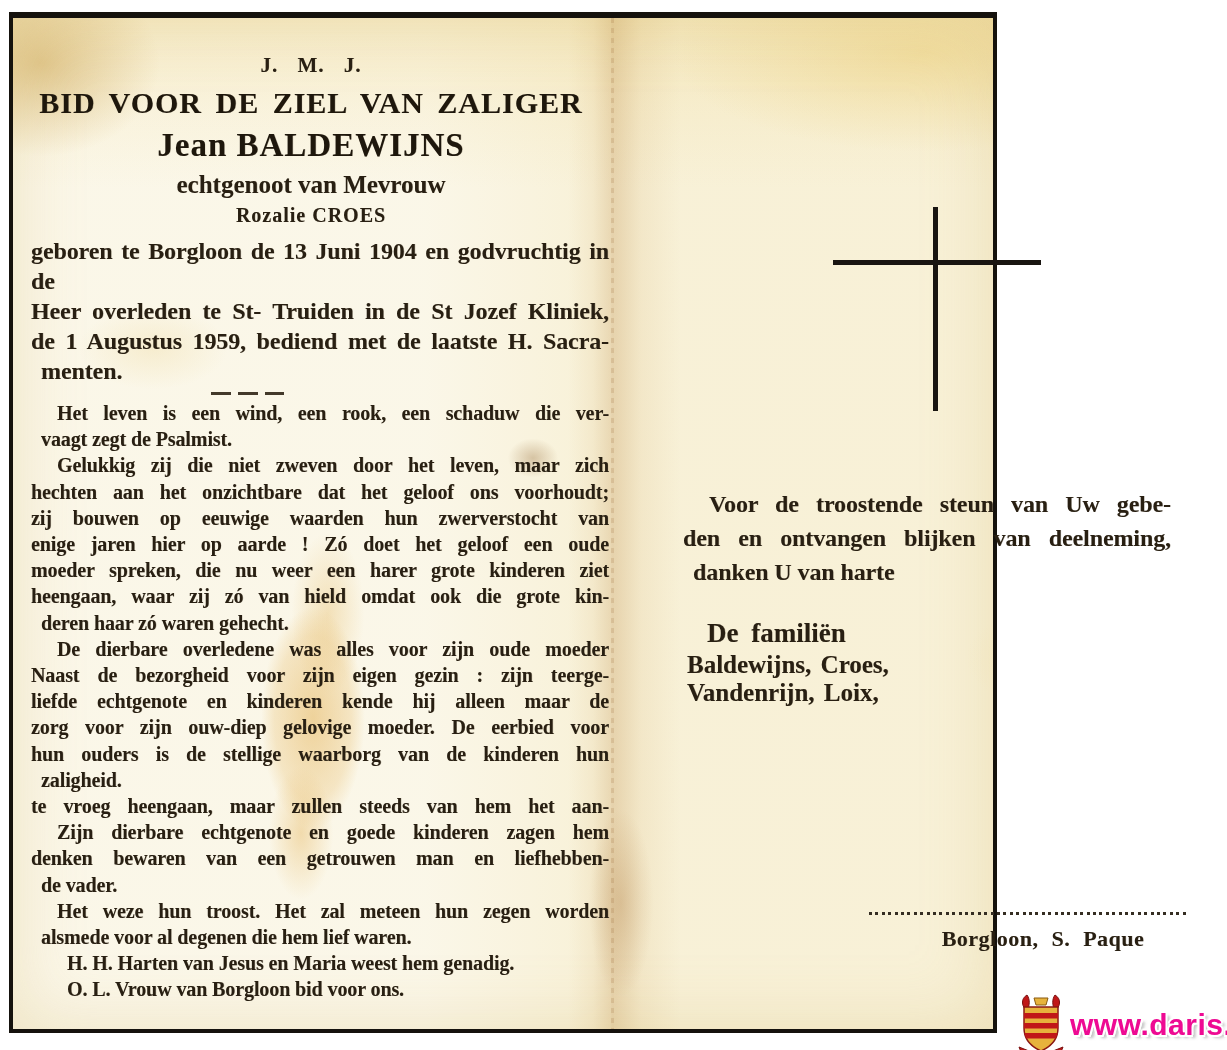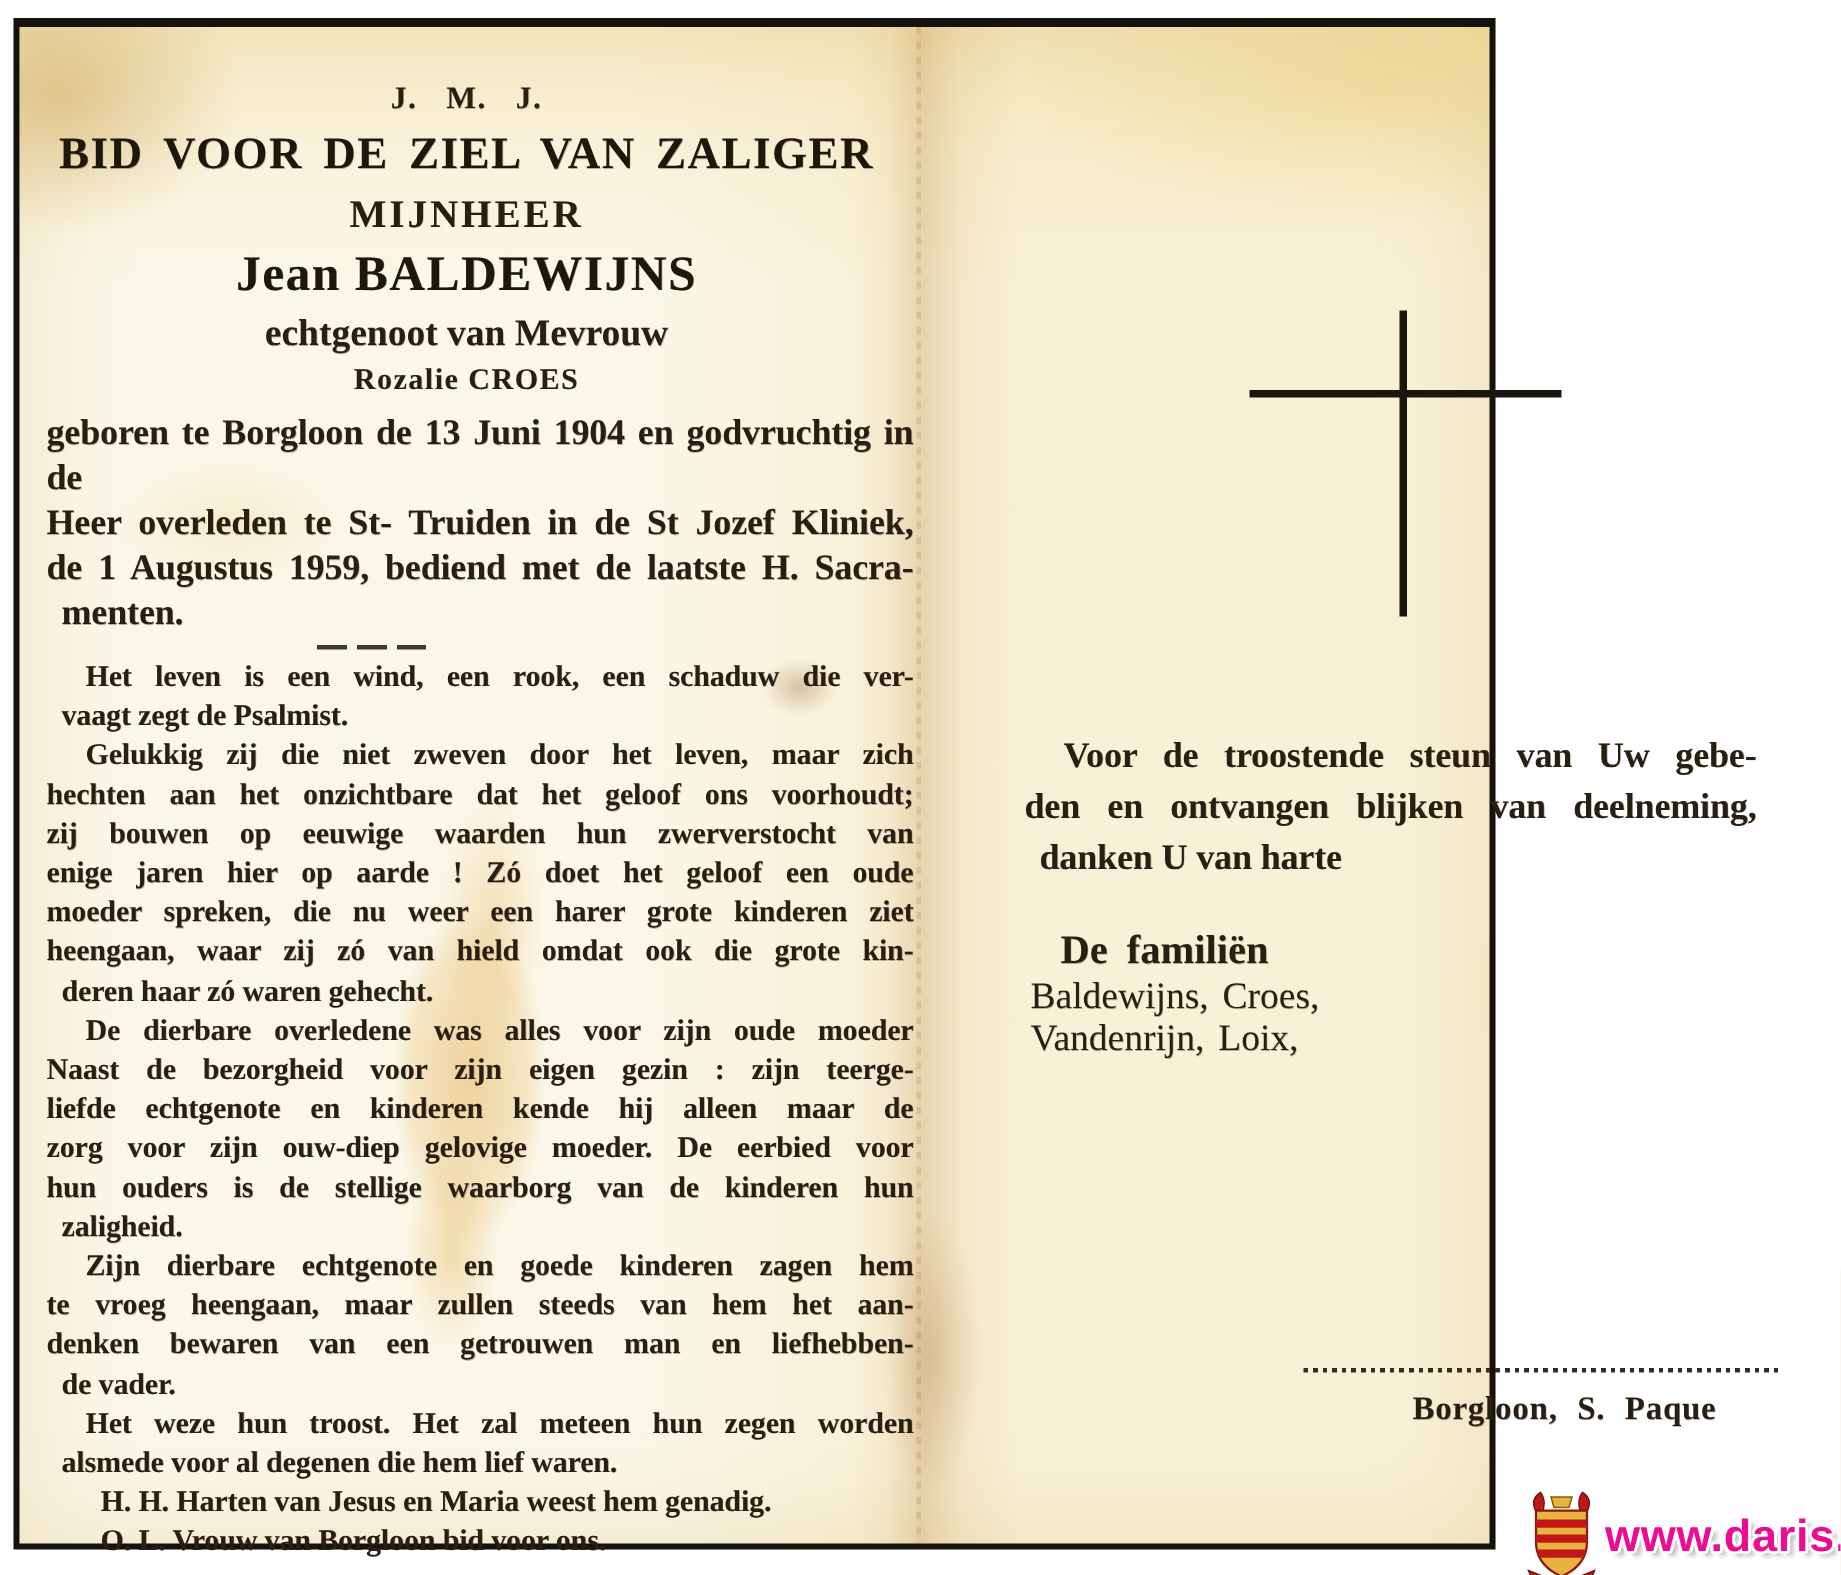--- a/index.html
+++ b/index.html
@@ -57,21 +57,21 @@
   .ind{text-indent:26px;}
   .page-left,.thanks,.family-label,.family-names,.imprint{
     text-shadow:0.4px 0.4px 0 rgba(60,45,25,0.35);
   }
   
   .cross-v{position:absolute;left:920px;top:189px;width:5px;height:204px;background:#191511;}
   .cross-h{position:absolute;left:820px;top:242px;width:208px;height:5px;background:#191511;}
   .thanks{position:absolute;left:670px;top:469px;width:488px;font-size:24px;font-weight:bold;line-height:34px;color:#281f12;}
   .thanks .ind{text-indent:26px;}
   .family-label{position:absolute;left:694px;top:600px;font-size:27px;font-weight:bold;word-spacing:6px;color:#281f12;}
-  .family-names{position:absolute;left:674px;top:633px;font-size:25px;font-weight:normal;word-spacing:3px;color:#281f12;}
+  .family-names{position:absolute;left:674px;top:633px;font-size:25px;font-weight:bold;word-spacing:3px;color:#281f12;}
   .dotline{
     position:absolute;left:856px;top:894px;width:318px;height:3px;
     background:repeating-linear-gradient(90deg,#352d22 0 3px, transparent 3px 6.4px);
   }
   .imprint{position:absolute;left:880px;top:908px;width:300px;text-align:center;font-size:22px;font-weight:bold;word-spacing:7px;letter-spacing:0.5px;color:#281f12;}
   
   .watermark{position:absolute;left:1004px;top:974px;display:flex;align-items:center;gap:5px;z-index:9;}
   .wm-text{
     font-family:"Liberation Sans","DejaVu Sans",sans-serif;
     font-weight:bold;font-size:30px;color:#ee0a93;letter-spacing:0.5px;
@@ -86,21 +86,20 @@
 <body>
 
 <div class="scan">
   <div class="card">
     <div class="crease"></div>
 
     <div class="page-left">
       <div class="centered">
         <div class="jmj">J. M. J.</div>
         <div class="title">BID VOOR DE ZIEL VAN ZALIGER</div>
-        <div class="salutation">MIJNHEER</div>
         <div class="deceased-name">Jean BALDEWIJNS</div>
         <div class="spouse-intro">echtgenoot van Mevrouw</div>
         <div class="spouse-name">Rozalie CROES</div>
       </div>
 
       <div class="vitals">
         <div class="ln">geboren te Borgloon de 13 Juni 1904 en godvruchtig in de</div>
         <div class="ln">Heer overleden te St- Truiden in de St Jozef Kliniek,</div>
         <div class="ln">de 1 Augustus 1959, bediend met de laatste H. Sacra-</div>
         <div class="lnl">menten.</div>
@@ -120,22 +119,22 @@
         <div class="ln">heengaan, waar zij zó van hield omdat ook die grote kin-</div>
         <div class="lnl">deren haar zó waren gehecht.</div>
 
         <div class="ln ind">De dierbare overledene was alles voor zijn oude moeder</div>
         <div class="ln">Naast de bezorgheid voor zijn eigen gezin : zijn teerge-</div>
         <div class="ln">liefde echtgenote en kinderen kende hij alleen maar de</div>
         <div class="ln">zorg voor zijn ouw-diep gelovige moeder. De eerbied voor</div>
         <div class="ln">hun ouders is de stellige waarborg van de kinderen hun</div>
         <div class="lnl">zaligheid.</div>
 
+        <div class="ln">te vroeg heengaan, maar zullen steeds van hem het aan-</div>
         <div class="ln ind">Zijn dierbare echtgenote en goede kinderen zagen hem</div>
-        <div class="ln">te vroeg heengaan, maar zullen steeds van hem het aan-</div>
         <div class="ln">denken bewaren van een getrouwen man en liefhebben-</div>
         <div class="lnl">de vader.</div>
 
         <div class="ln ind">Het weze hun troost. Het zal meteen hun zegen worden</div>
         <div class="lnl">alsmede voor al degenen die hem lief waren.</div>
 
         <div class="lnl ind">H. H. Harten van Jesus en Maria weest hem genadig.</div>
         <div class="lnl ind">O. L. Vrouw van Borgloon bid voor ons.</div>
       </div>
     </div>

